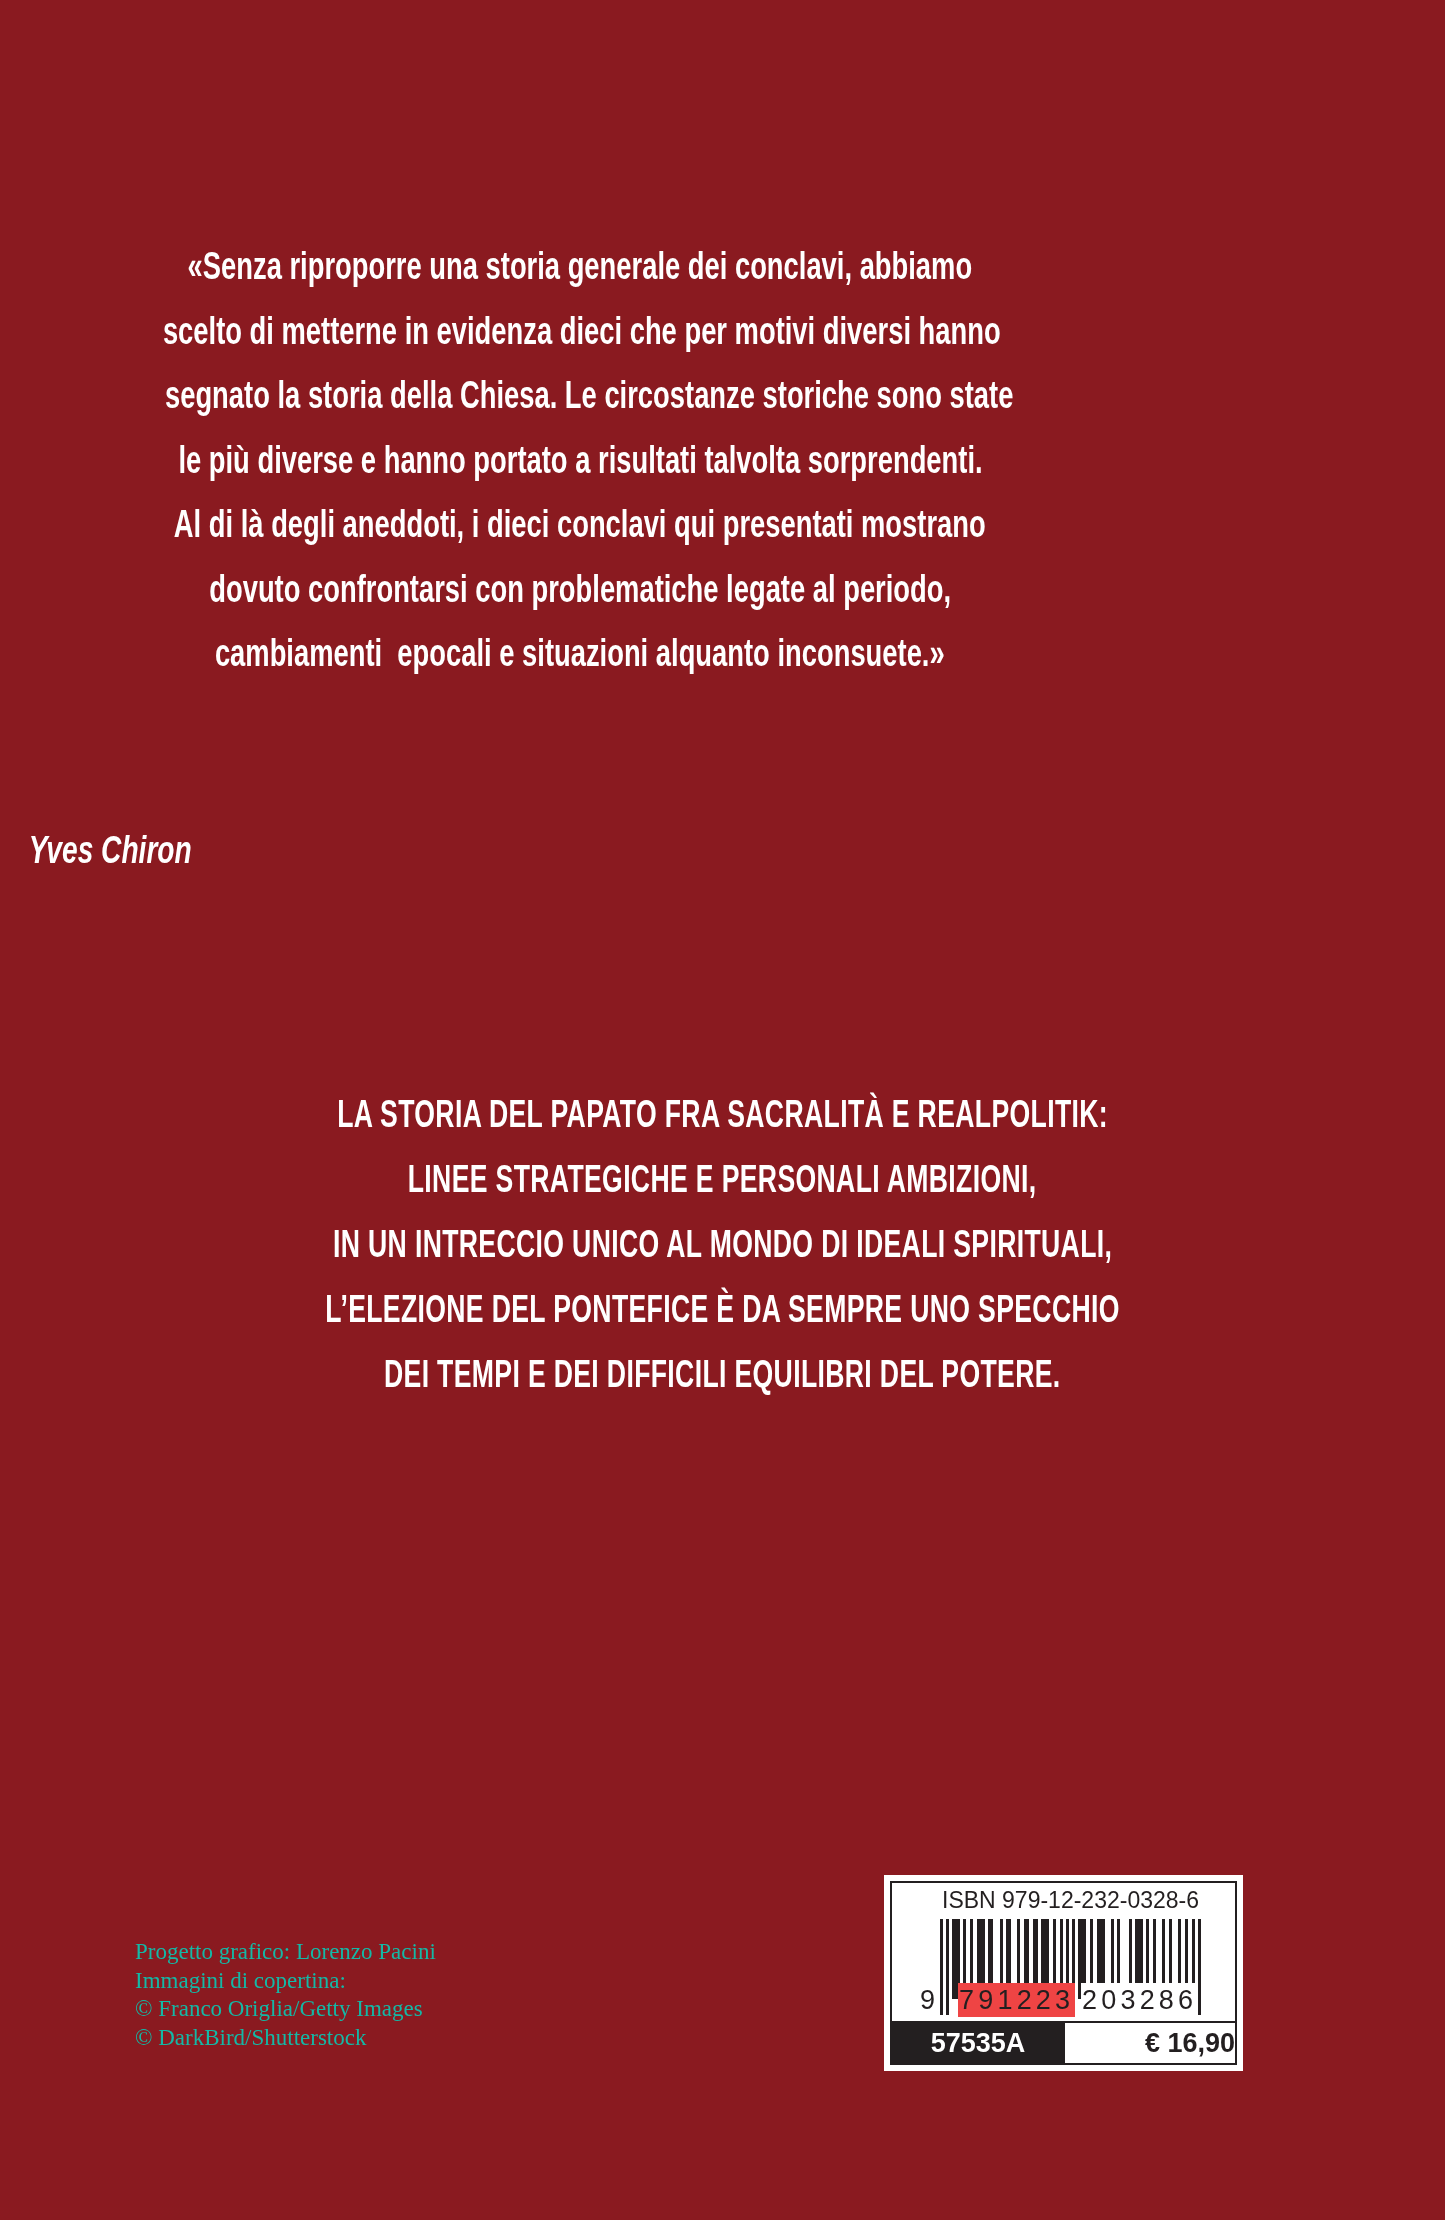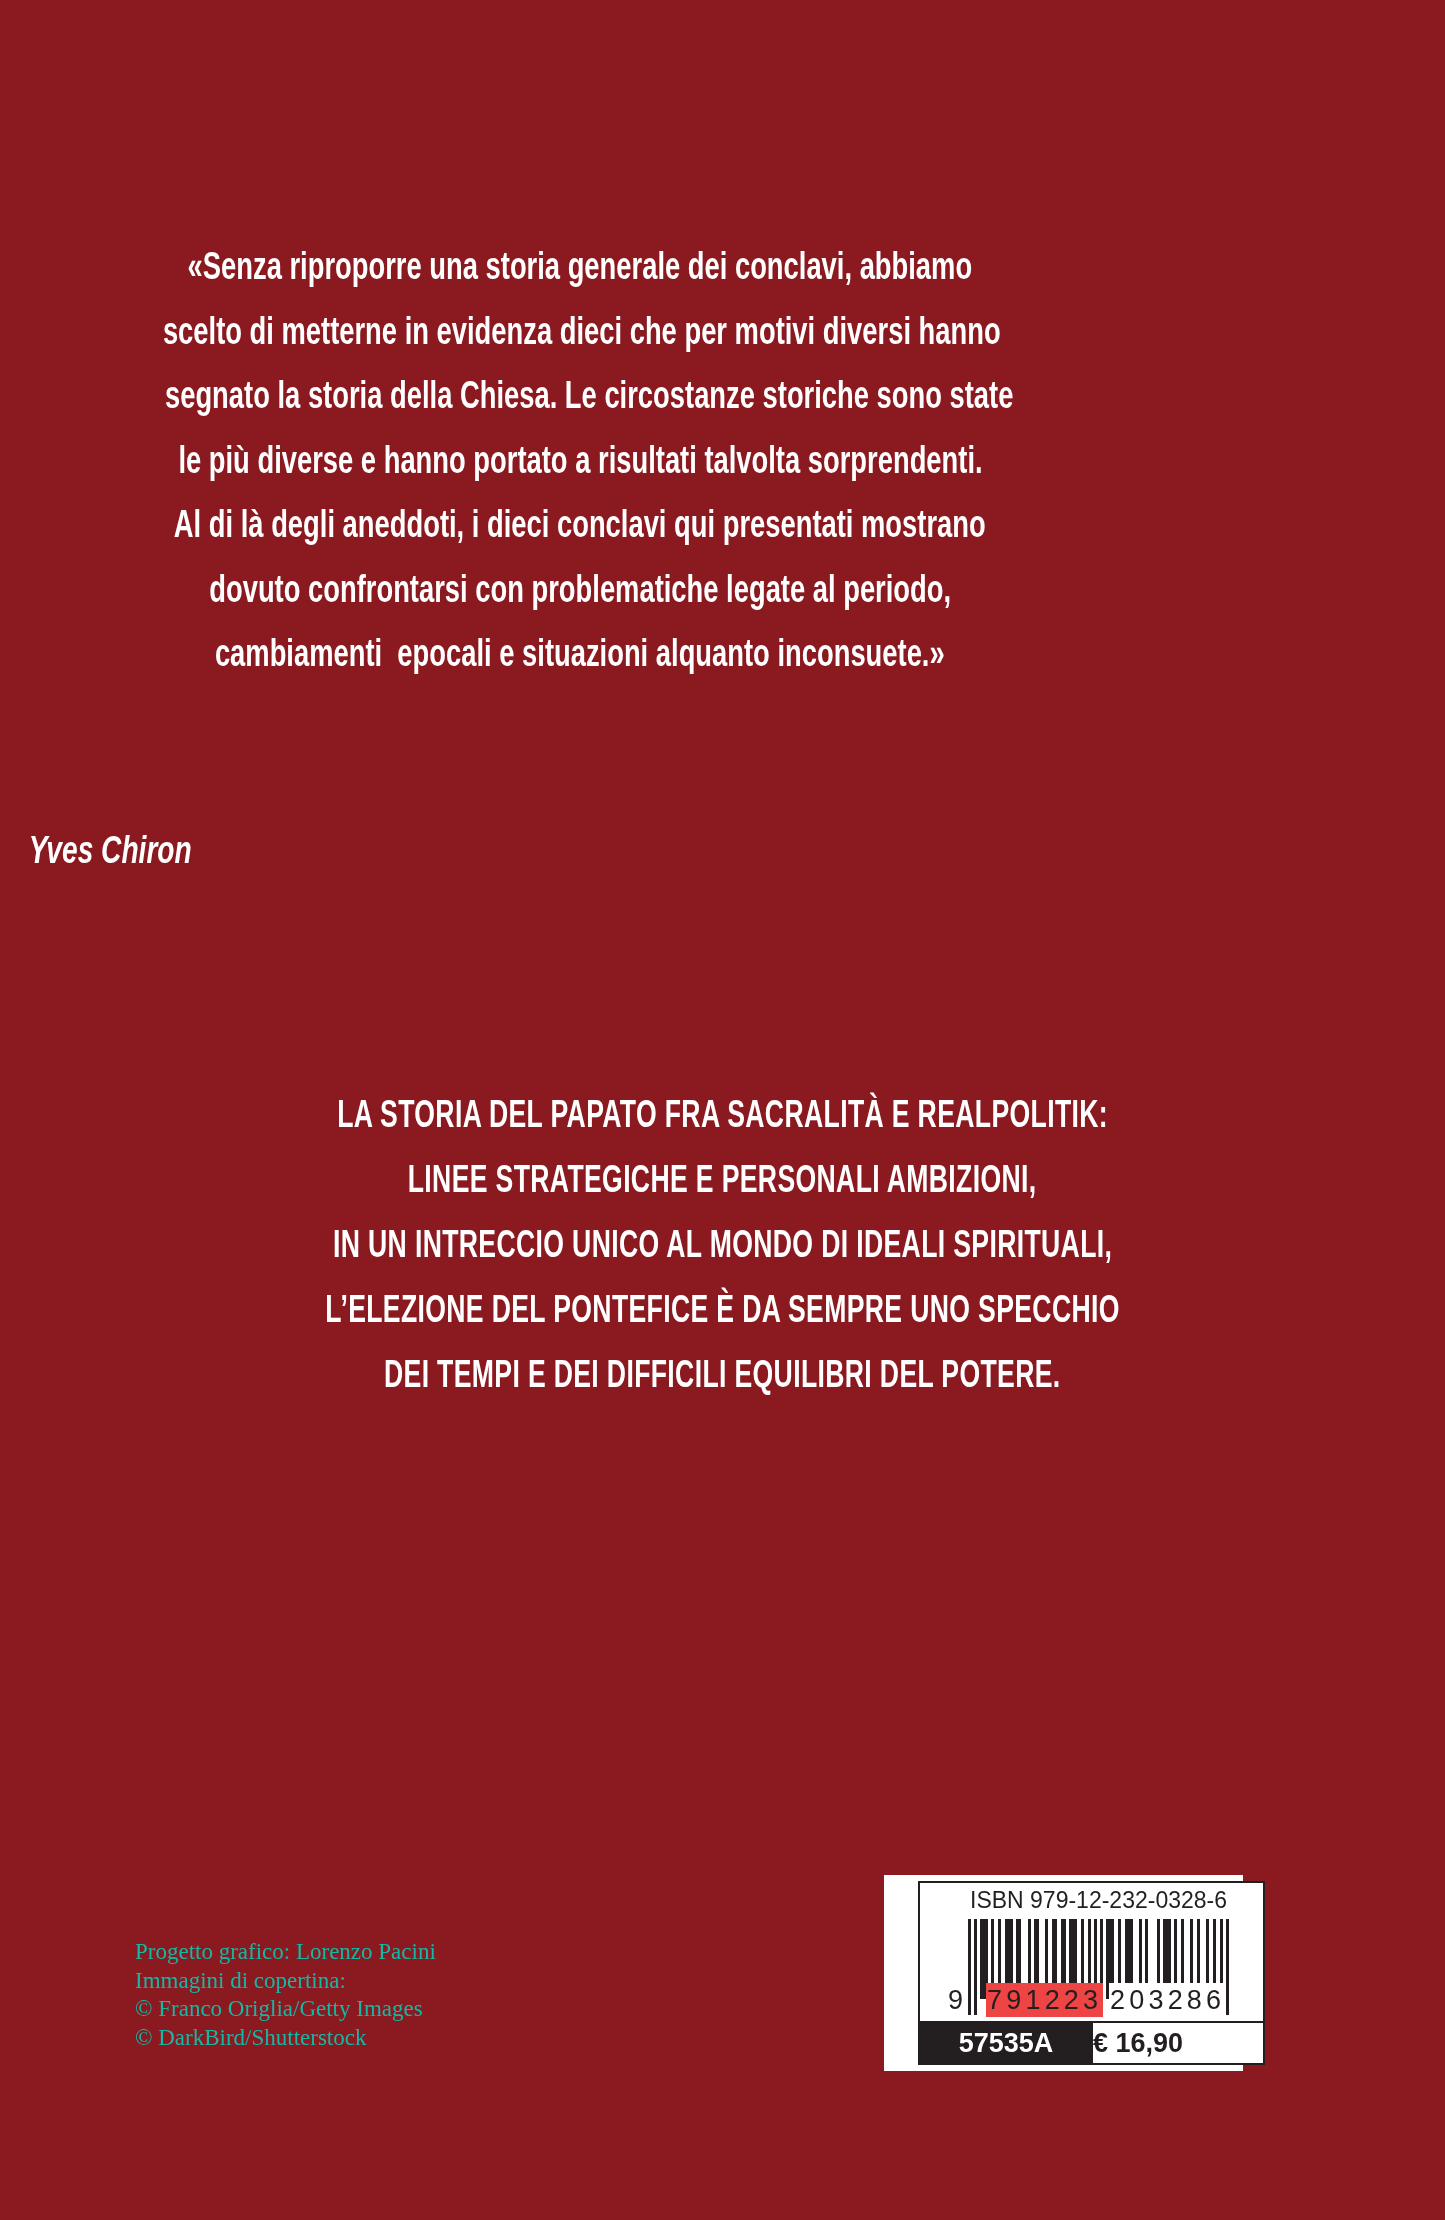--- a/index.html
+++ b/index.html
@@ -99,21 +99,20 @@
   }
   .barcode-inner {
     position: absolute;
     left: 6px;
     top: 6px;
     width: 347px;
     height: 184px;
     border: 2px solid #231f20;
     box-sizing: border-box;
     background: #ffffff;
-    margin-left: 28px;
   }
   .isbn-text {
     position: absolute;
     left: 0;
     width: 100%;
     top: 4px;
     text-align: right;
     padding-right: 36px;
     box-sizing: border-box;
     font-family: "Liberation Sans", sans-serif;
@@ -186,21 +185,21 @@
   }
   .price-cell {
     flex: 1;
     height: 100%;
     background: #ffffff;
     color: #231f20;
     font-family: "Liberation Sans", sans-serif;
     font-weight: bold;
     font-size: 27px;
     line-height: 40px;
-    text-align: left;
+    text-align: right;
     border-left: 1px solid #231f20;
   }
 </style>
 </head>
 <body>
 
 <div class="cover">
 
   <div class="quote-block">
     <div class="qline"><span>«Senza riproporre una storia generale dei conclavi, abbiamo</span></div>

